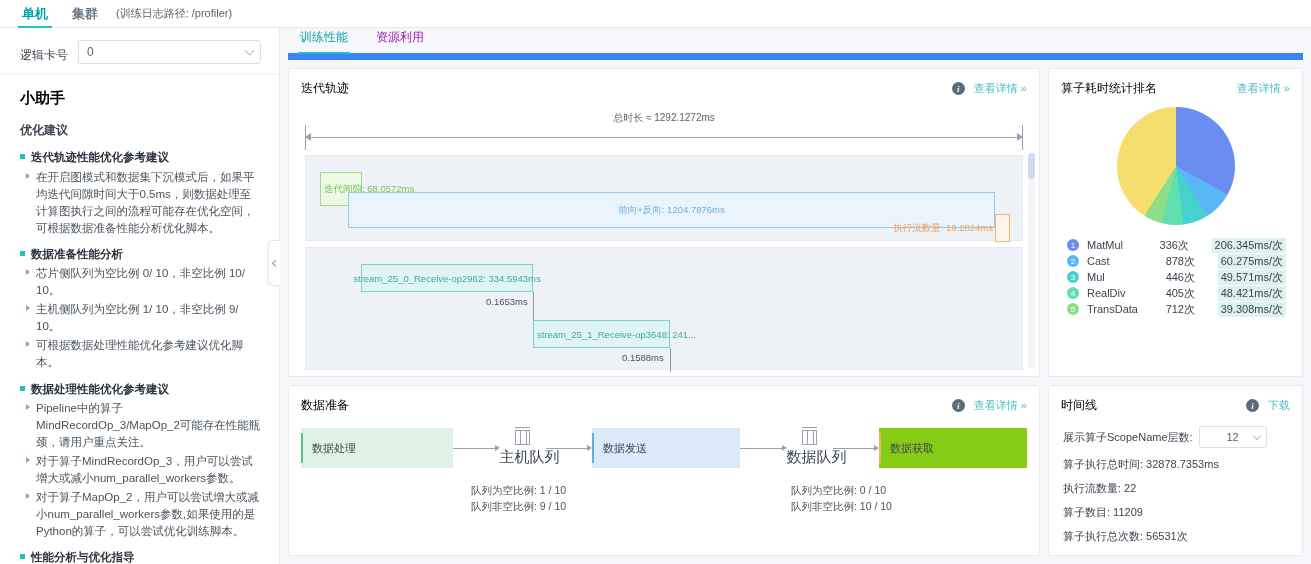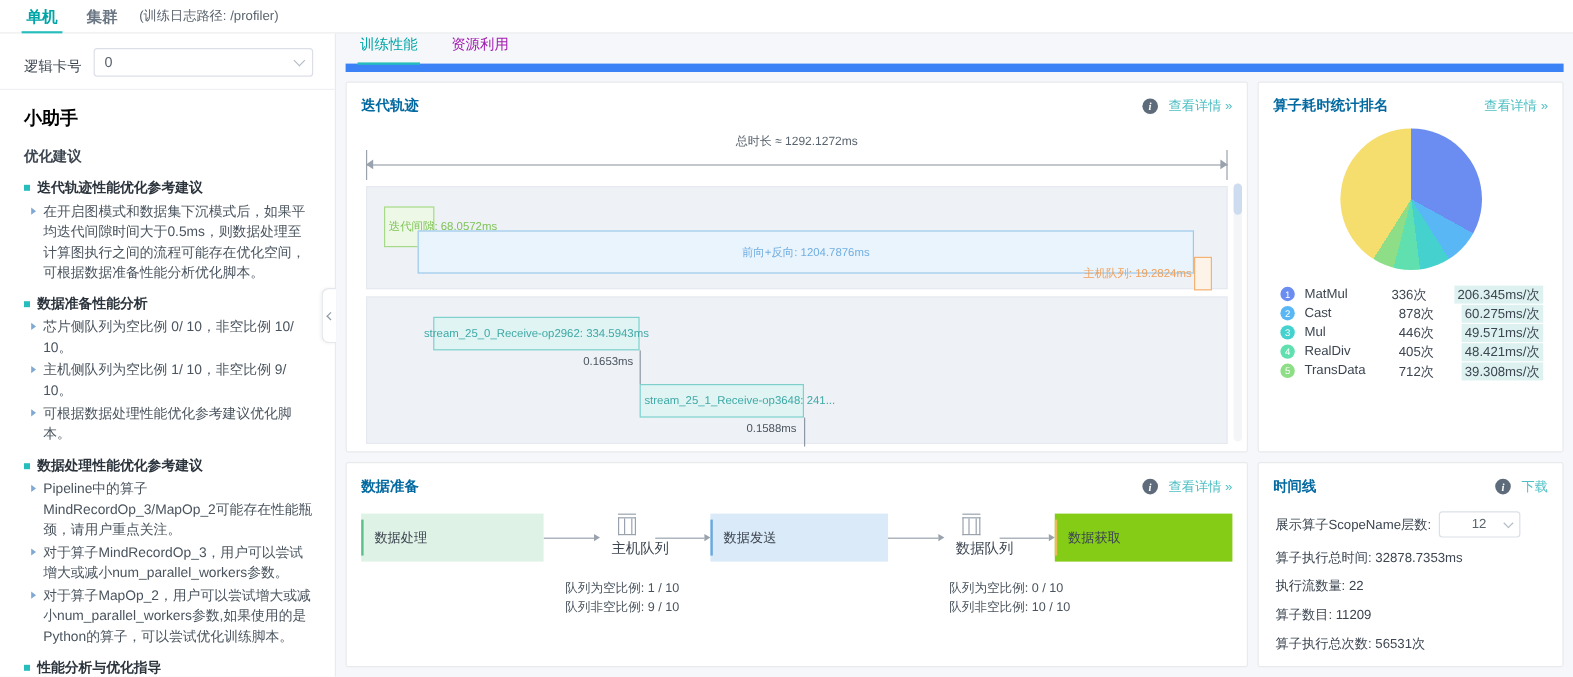--- a/index.html
+++ b/index.html
@@ -120,21 +120,21 @@
   .col-right { width: 255px; display: flex; flex-direction: column; gap: 8px; }
 
   .card {
     background: #fff; border: 1px solid #e8eaec; border-radius: 2px;
     display: flex; flex-direction: column; min-height: 0; position: relative;
   }
   .card-head {
     display: flex; align-items: center; justify-content: space-between;
     padding: 11px 12px 8px 12px;
   }
-  .card-title { font-size: 12px; font-weight: bold; color: #0369a1; }
+  .card-title { font-size: 12px; font-weight: normal; color: #000000; }
   .card-actions { display: flex; align-items: center; gap: 9px; }
   .info-icon {
     width: 13px; height: 13px; border-radius: 50%; background: #5e6b7a;
     color: #fff; font-size: 9px; font-style: italic; font-weight: bold;
     display: flex; align-items: center; justify-content: center;
     font-family: "Liberation Serif", serif; cursor: pointer;
   }
   .detail-link { font-size: 11px; color: #4dbfc4; cursor: pointer; white-space: nowrap; }
 
   
@@ -219,21 +219,21 @@
     border: 1px solid #9aa3ad; border-top: none;
   }
   .q-icon::before {
     content: ""; position: absolute; left: -1px; right: -1px; top: -3px;
     height: 2px; border-top: 1px solid #9aa3ad; border-bottom: 1px solid #9aa3ad;
   }
   .q-icon::after {
     content: ""; position: absolute; left: 4px; top: 1px; bottom: 0;
     width: 5px; border-left: 1px solid #9aa3ad; border-right: 1px solid #9aa3ad;
   }
-  .q-name { font-size: 12px; color: #3c4550; white-space: nowrap; margin-left: 10px; }
+  .q-name { font-size: 15px; color: #3c4550; white-space: nowrap; }
 
   .stats-row { position: relative; height: 40px; margin-top: 14px; }
   .stat-block { position: absolute; font-size: 10.5px; color: #4a545e; line-height: 1.55; white-space: nowrap; }
 
   
   .pie-card { flex: 1.82; }
   .pie-body { flex: 1; display: flex; flex-direction: column; align-items: center; padding-top: 2px; }
   .pie { width: 118px; height: 118px; border-radius: 50%; }
   .legend { width: 100%; padding: 12px 16px 0 18px; }
   .legend-row {
@@ -379,21 +379,21 @@
             </div>
 
             <div class="band band-a">
               <div class="tbox tbox-green" style="left:14px; top:16px; width:42px; height:34px;">
                 <span style="position:absolute;left:3px;white-space:nowrap;">迭代间隙: 68.0572ms</span>
               </div>
               <div class="tbox tbox-blue" style="left:42px; right:27px; top:36px; height:36px;">
                 <span>前向+反向: 1204.7876ms</span>
               </div>
               <div class="tbox tbox-orange" style="right:12px; top:58px; width:15px; height:28px;">
-                <span class="lbl">主机队列: 19.2824ms</span>
+                <span class="lbl">执行流数量: 19.2824ms</span>
               </div>
             </div>
 
             <div class="band band-b">
               <div class="tbox tbox-teal" style="left:55px; top:16px; width:172px; height:28px; justify-content:center;">
                 <span>stream_25_0_Receive-op2962: 334.5943ms</span>
               </div>
               <div class="gapline" style="left:227px; top:44px; height:28px;"></div>
               <div class="gaplabel" style="left:180px; top:48px;">0.1653ms</div>
 

